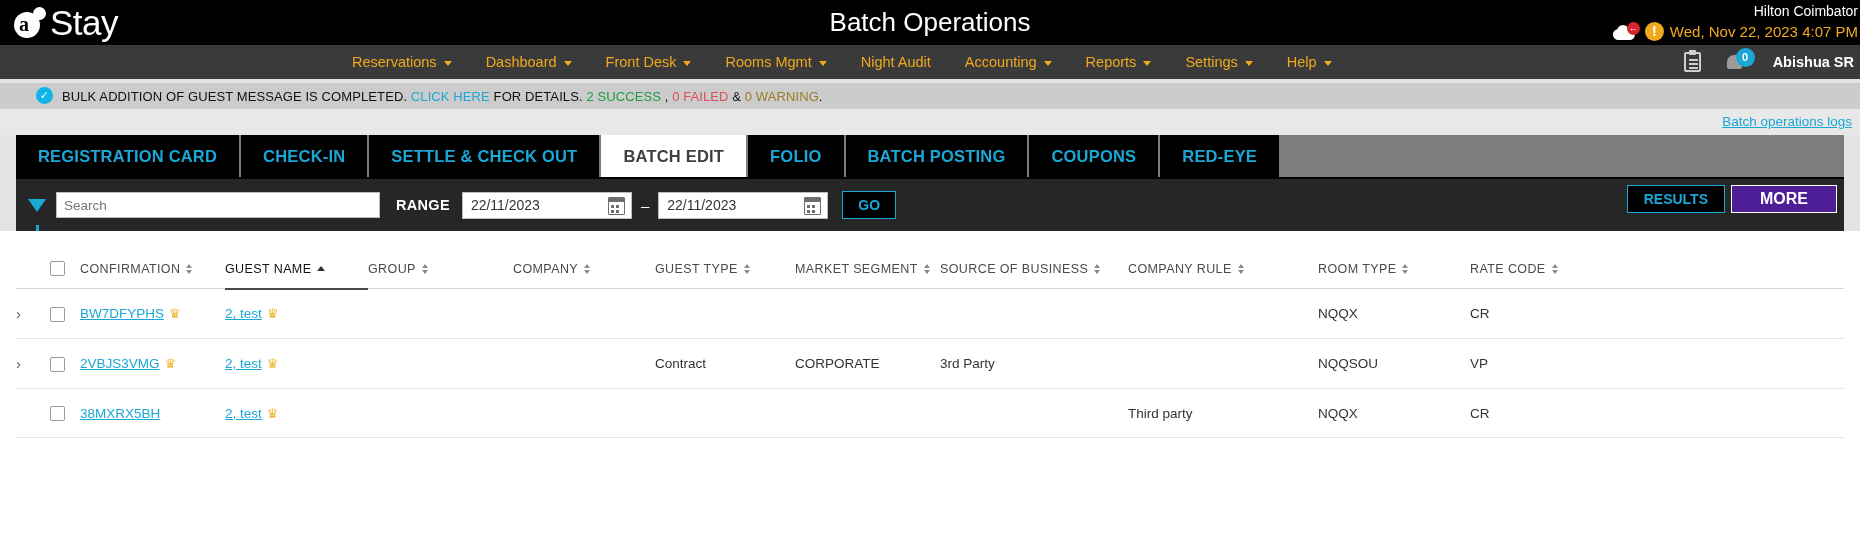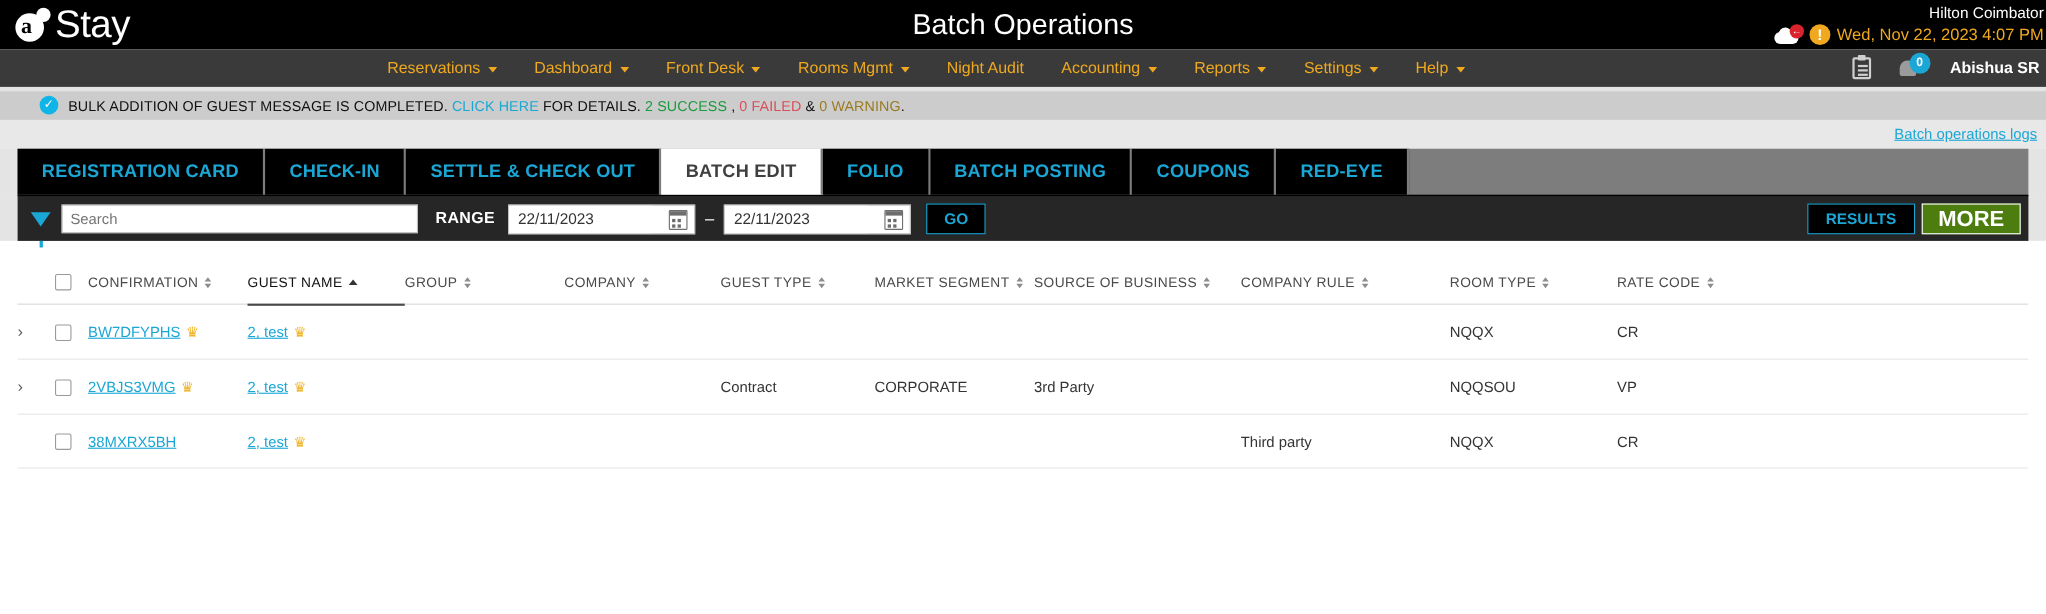--- a/index.html
+++ b/index.html
@@ -304,21 +304,21 @@
     color: #3f3f3f;
   }
 
   
   .toolzone {
     padding: 0 16px;
     background: #e4e4e4;
   }
   .toolbar {
     background: #262626;
-    height: 40px;
+    height: 52px;
     display: flex;
     align-items: center;
     padding: 0 6px;
     position: relative;
   }
   .filter-icon {
     width: 30px;
     display: flex;
     align-items: center;
     justify-content: center;
@@ -427,26 +427,26 @@
     border: 1px solid #1ba7d6;
     color: #1ba7d6;
     font-size: 14px;
     font-weight: bold;
     padding: 0 16px;
     cursor: pointer;
     font-family: "Liberation Sans", sans-serif;
   }
   .more-btn {
     height: 28px;
-    background: #4d7c0f;
+    background: #4c1d95;
     border: 1px solid #ffffff;
     color: #ffffff;
-    font-size: 20px;
+    font-size: 16px;
     font-weight: bold;
-    padding: 0 14px;
+    padding: 0 28px;
     cursor: pointer;
     font-family: "Liberation Sans", sans-serif;
   }
 
   
   .tablezone {
     background: #ffffff;
     padding: 0 16px;
   }
   table.grid {

